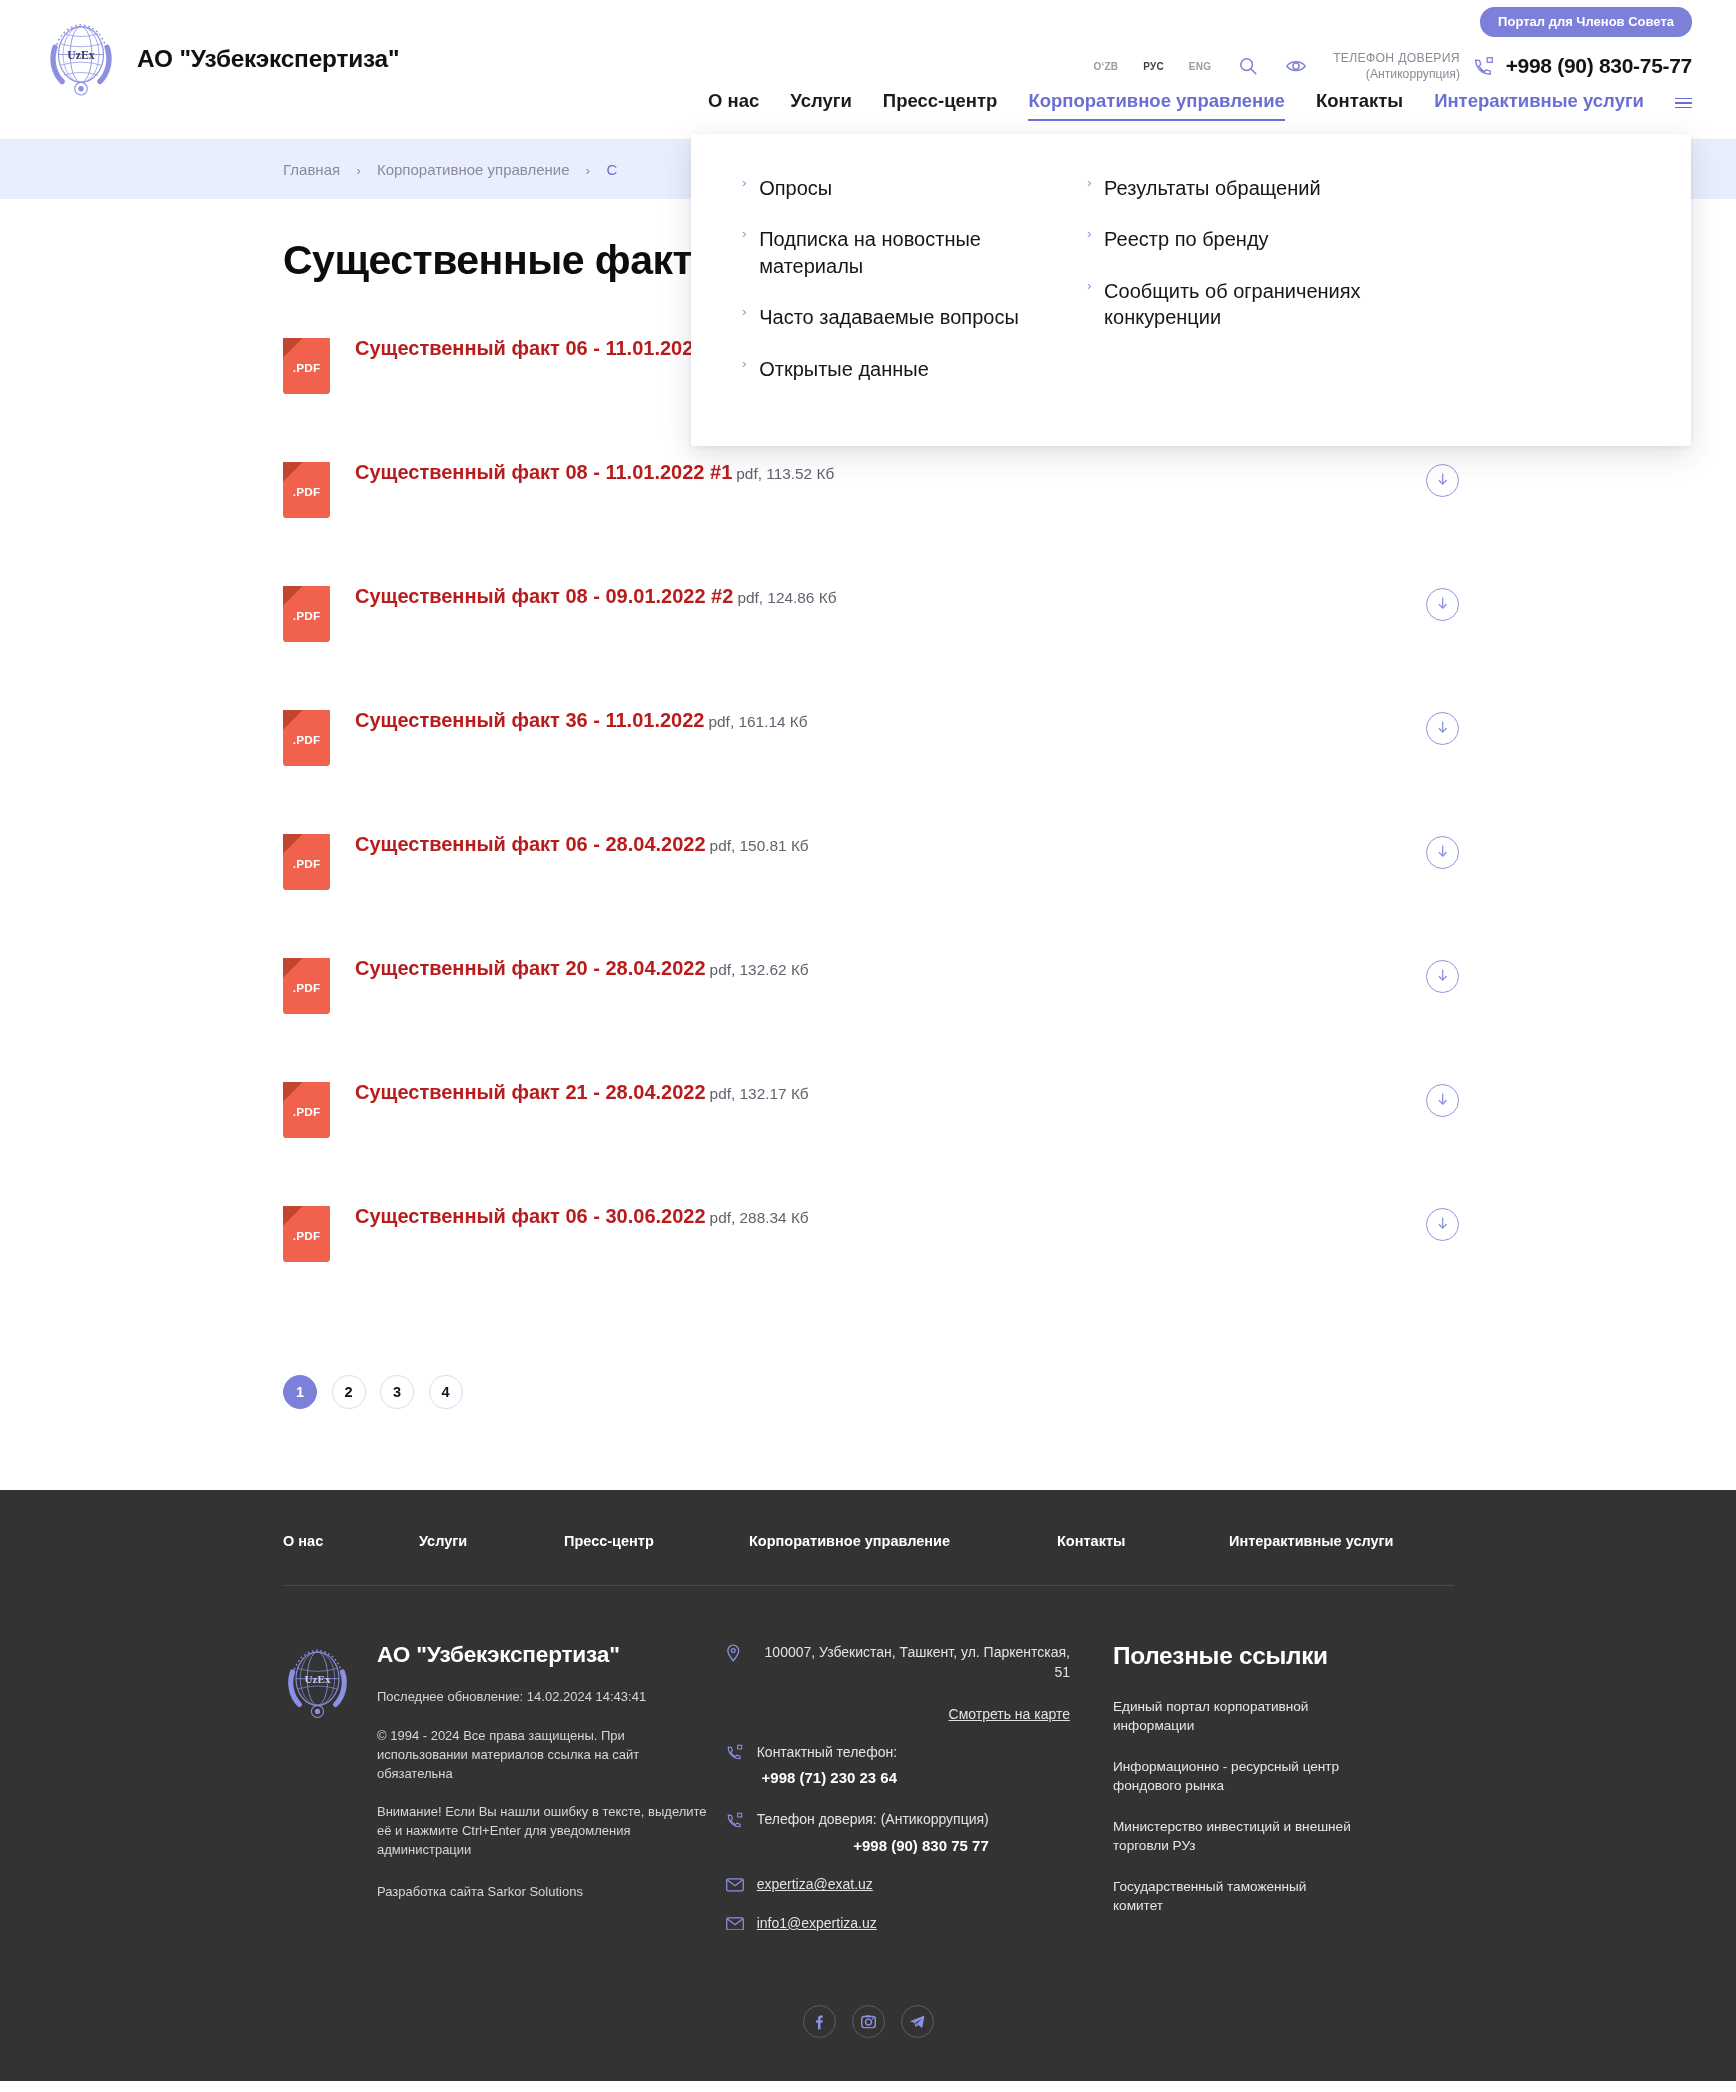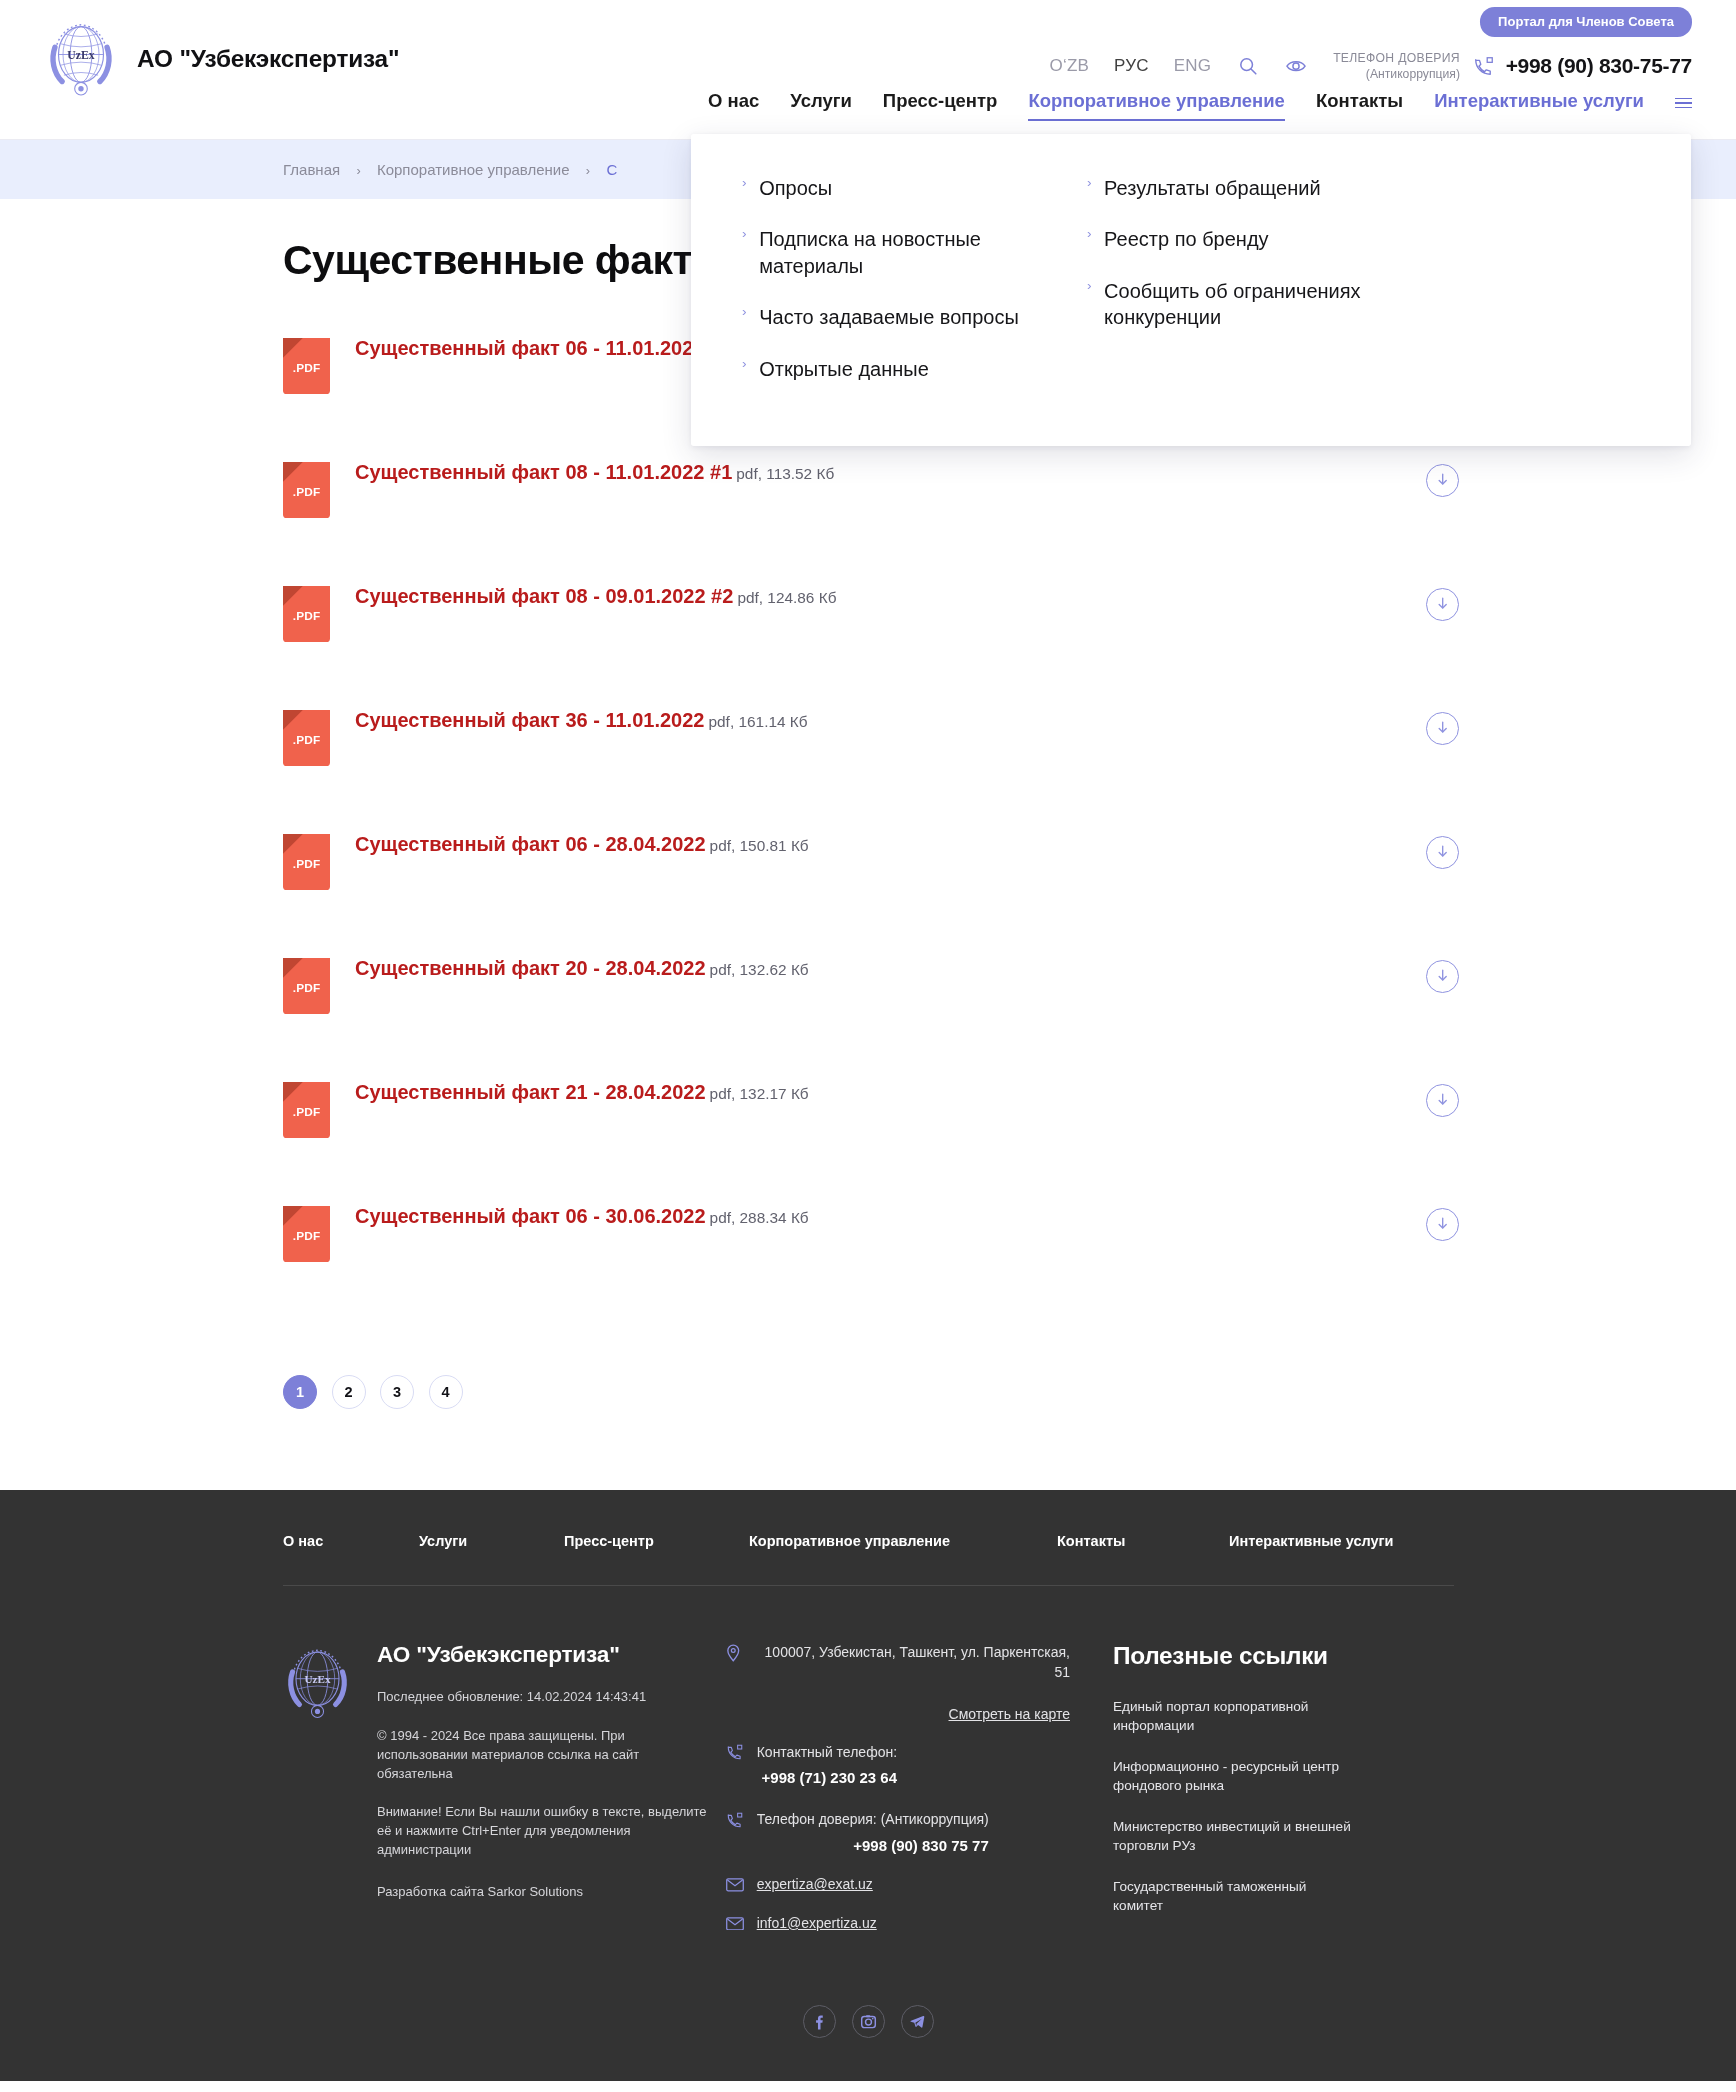--- a/index.html
+++ b/index.html
@@ -36,21 +36,21 @@
     font-size: 13px; font-weight: 700;
     padding: 7.2px 18px; border-radius: 14.5px; border: none;
     cursor: pointer; white-space: nowrap;
     font-family: "Liberation Sans", sans-serif;
   }
 
   .util-row {
     position: absolute; right: 45px; top: 50px;
     display: flex; align-items: center; gap: 0px;
   }
-  .lang { font-size: 17px; font-weight: 400; color: #9a9aa8; margin-right: 25px; cursor: pointer; letter-spacing: 0.2px;}
+  .lang { font-size: 10px; font-weight: 700; color: #9a9aa8; margin-right: 25px; cursor: pointer; letter-spacing: 0.2px;}
   .lang.active { color: #404040; }
   .icon-btn { width: 23.5px; height: 23.5px; margin-right: 25px; cursor: pointer; display:flex;align-items:center;justify-content:center;}
   .hotline-txt {
     text-align: right; font-size: 12.2px; line-height: 1.35; color: #8a8a97; margin-right: 12.7px;
   }
   .hotline-txt .l1 { display:block; text-transform: uppercase; letter-spacing:0.3px;}
   .phone-icon { margin-right: 11px; display:flex; align-items:center;}
   .phone-num { font-size: 21px; font-weight: 700; color: #141417; white-space: nowrap; letter-spacing:-0.3px;}
 
   .mainnav {

